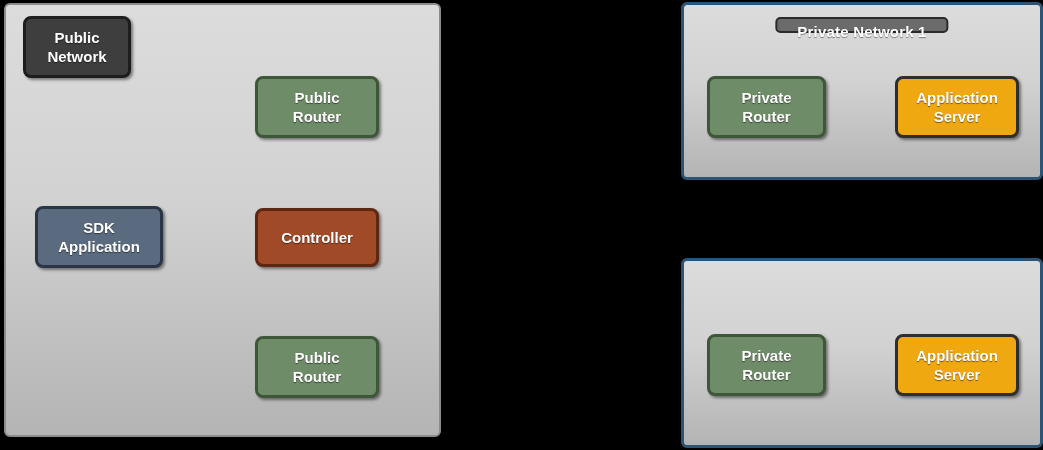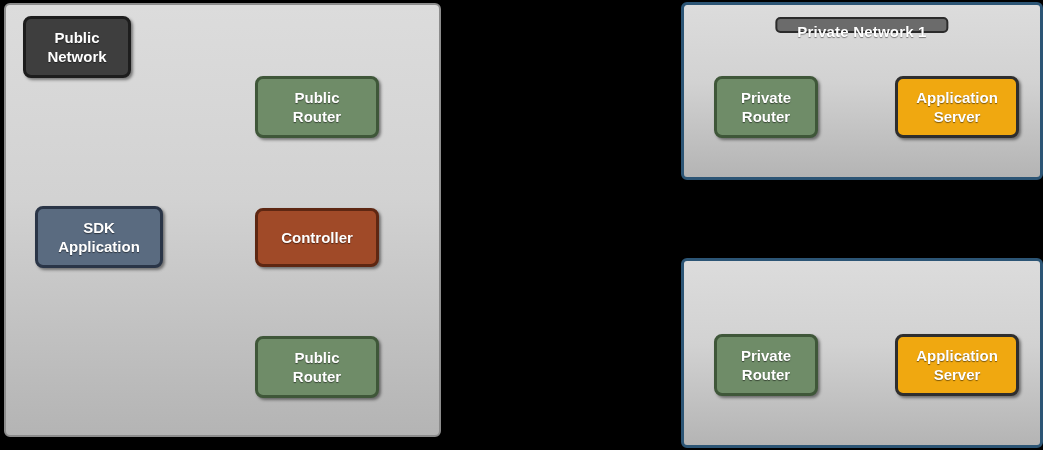--- a/index.html
+++ b/index.html
@@ -108,22 +108,22 @@
   .node-public-router-bottom { left: 249px; top: 331px; width: 124px; height: 62px; }
 
   .node-controller {
     left: 249px; top: 203px;
     width: 124px; height: 59px;
     background: #a04a28;
     border: 3px solid #5e2712;
   }
 
   .node-private-router {
-    left: 30px;
-    width: 104px; height: 62px; text-align: center;
+    left: 23px;
+    width: 119px; height: 62px; text-align: center;
   }
   .node-app-server {
     left: 211px;
     width: 124px; height: 62px;
     background: #f0a810;
     border: 3px solid #2e2e2e;
   }
   .row-nodes-1 { top: 71px; }
   .row-nodes-2 { top: 73px; }
 </style>

